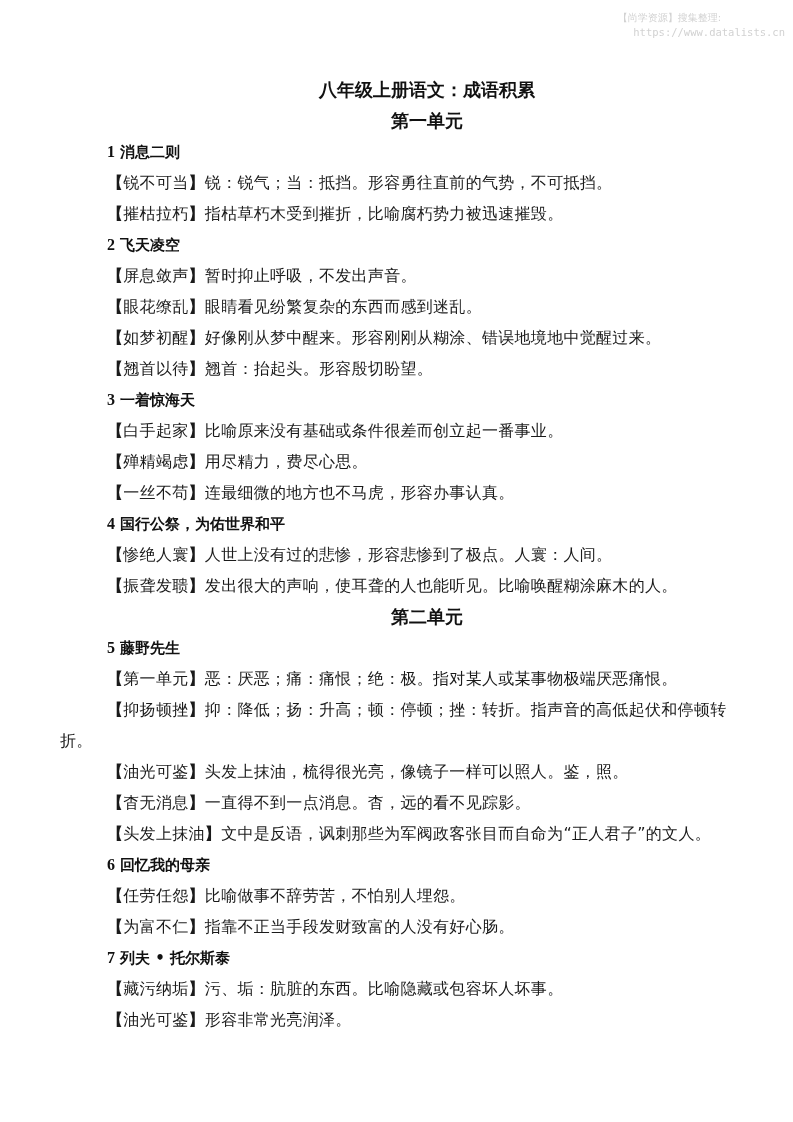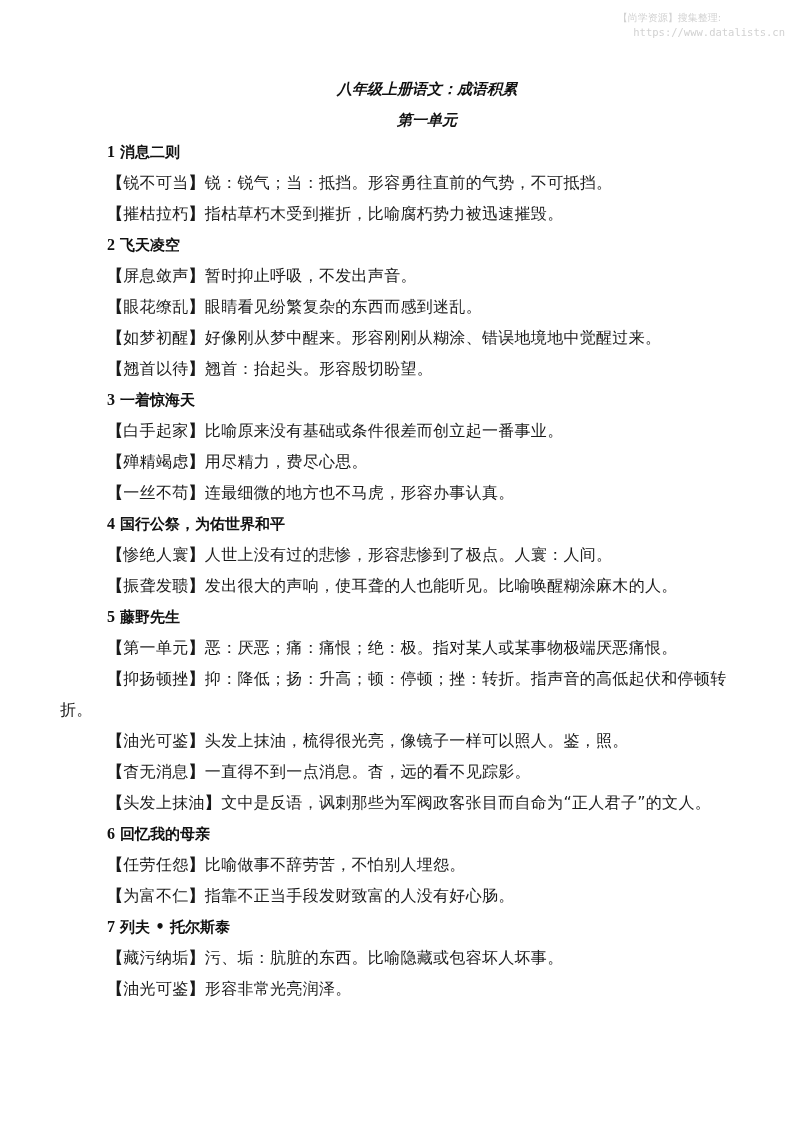--- a/index.html
+++ b/index.html
@@ -11,24 +11,23 @@
     .watermark {
       position: absolute; right: 8px; top: 10px; text-align: right;
       color: #d2d2d2; line-height: 15px; margin-left: 12px;
     }
     .watermark .wm1 { font-family: "DejaVu Sans", sans-serif; font-size: 10px; margin-right: 64px; }
     .watermark .wm2 { font-family: "DejaVu Sans Mono", "Liberation Mono", monospace; font-size: 10.5px; text-align: right; }
     .page {
       position: absolute; left: 107px; top: 74px; width: 620px;
     }
     .doc-title, .unit-title {
-      text-align: center; font-weight: bold; font-size: 15px;
+      text-align: center; font-weight: bold; font-size: 18px;
       height: 31px; line-height: 31px; padding-left: 20px;
       font-family: "DejaVu Sans", sans-serif;
-      font-style: italic;
     }
     .lesson-heading {
       font-weight: bold; font-size: 15px; height: 31px; line-height: 31px;
       font-family: "DejaVu Sans", sans-serif;
     }
     .lesson-heading .num { font-family: "Liberation Serif", serif; font-size: 16px; margin-right: 5px; }
     .entry {
       font-size: 16px; line-height: 31px; min-height: 31px;
       font-family: "DejaVu Sans", sans-serif; color: #1a1a1a;
       letter-spacing: 0.3px;
@@ -62,20 +61,21 @@
 
   <div class="lesson-heading"><span class="num">3</span><span>一着惊海天</span></div>
   <div class="entry"><span class="bracket">【</span><span>白手起家</span><span class="bracket">】</span><span>比喻原来没有基础或条件很差而创立起一番事业。</span></div>
   <div class="entry"><span class="bracket">【</span><span>殚精竭虑</span><span class="bracket">】</span><span>用尽精力，费尽心思。</span></div>
   <div class="entry"><span class="bracket">【</span><span>一丝不苟</span><span class="bracket">】</span><span>连最细微的地方也不马虎，形容办事认真。</span></div>
 
   <div class="lesson-heading"><span class="num">4</span><span>国行公祭，为佑世界和平</span></div>
   <div class="entry"><span class="bracket">【</span><span>惨绝人寰</span><span class="bracket">】</span><span>人世上没有过的悲惨，形容悲惨到了极点。人寰：人间。</span></div>
   <div class="entry"><span class="bracket">【</span><span>振聋发聩</span><span class="bracket">】</span><span>发出很大的声响，使耳聋的人也能听见。比喻唤醒糊涂麻木的人。</span></div>
 
+  <div class="unit-title">第二单元</div>
 
   <div class="lesson-heading"><span class="num">5</span><span>藤野先生</span></div>
   <div class="entry"><span class="bracket">【</span><span>第一单元</span><span class="bracket">】</span><span>恶：厌恶；痛：痛恨；绝：极。指对某人或某事物极端厌恶痛恨。</span></div>
   <div class="entry"><span class="bracket">【</span><span>抑扬顿挫</span><span class="bracket">】</span><span>抑：降低；扬：升高；顿：停顿；挫：转折。指声音的高低起伏和停顿转</span></div>
   <div class="entry wrapline">折。</div>
   <div class="entry"><span class="bracket">【</span><span>油光可鉴</span><span class="bracket">】</span><span>头发上抹油，梳得很光亮，像镜子一样可以照人。鉴，照。</span></div>
   <div class="entry"><span class="bracket">【</span><span>杳无消息</span><span class="bracket">】</span><span>一直得不到一点消息。杳，远的看不见踪影。</span></div>
   <div class="entry"><span class="bracket">【</span><span>头发上抹油</span><span class="bracket">】</span><span>文中是反语，讽刺那些为军阀政客张目而自命为“正人君子”的文人。</span></div>
 
   <div class="lesson-heading"><span class="num">6</span><span>回忆我的母亲</span></div>

